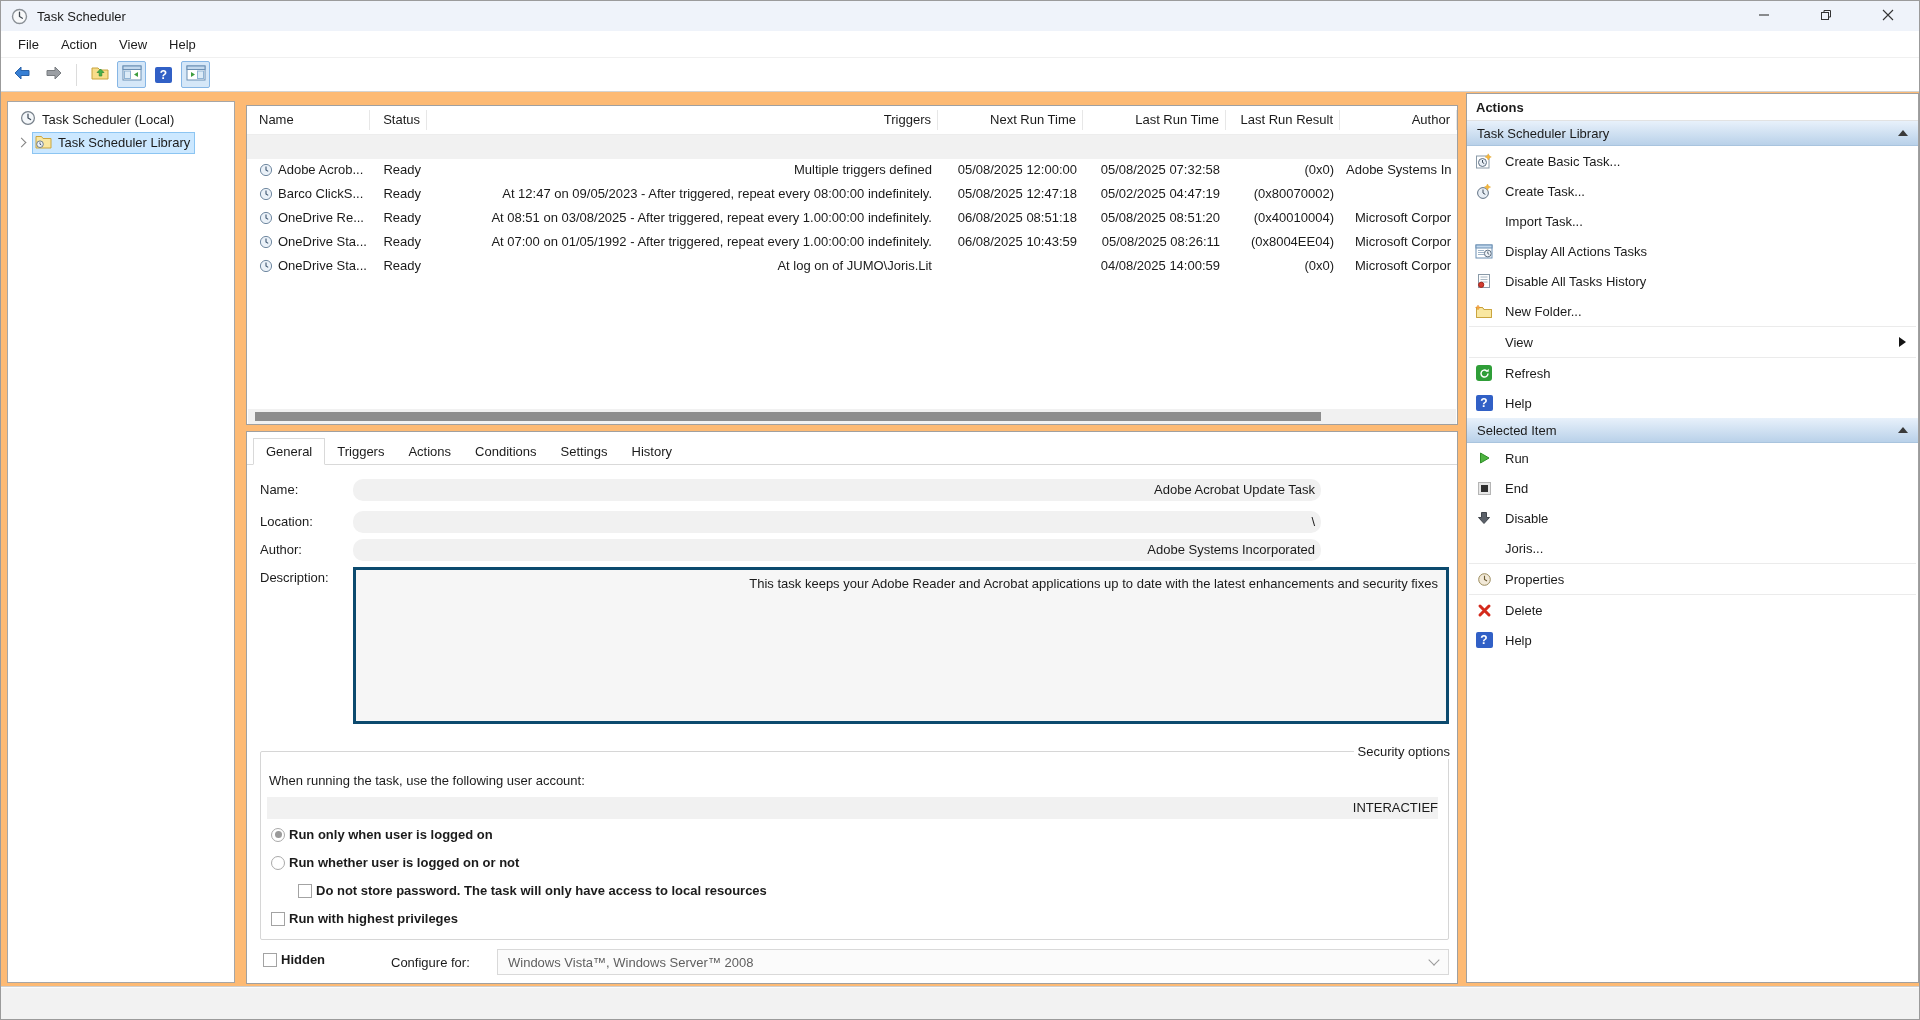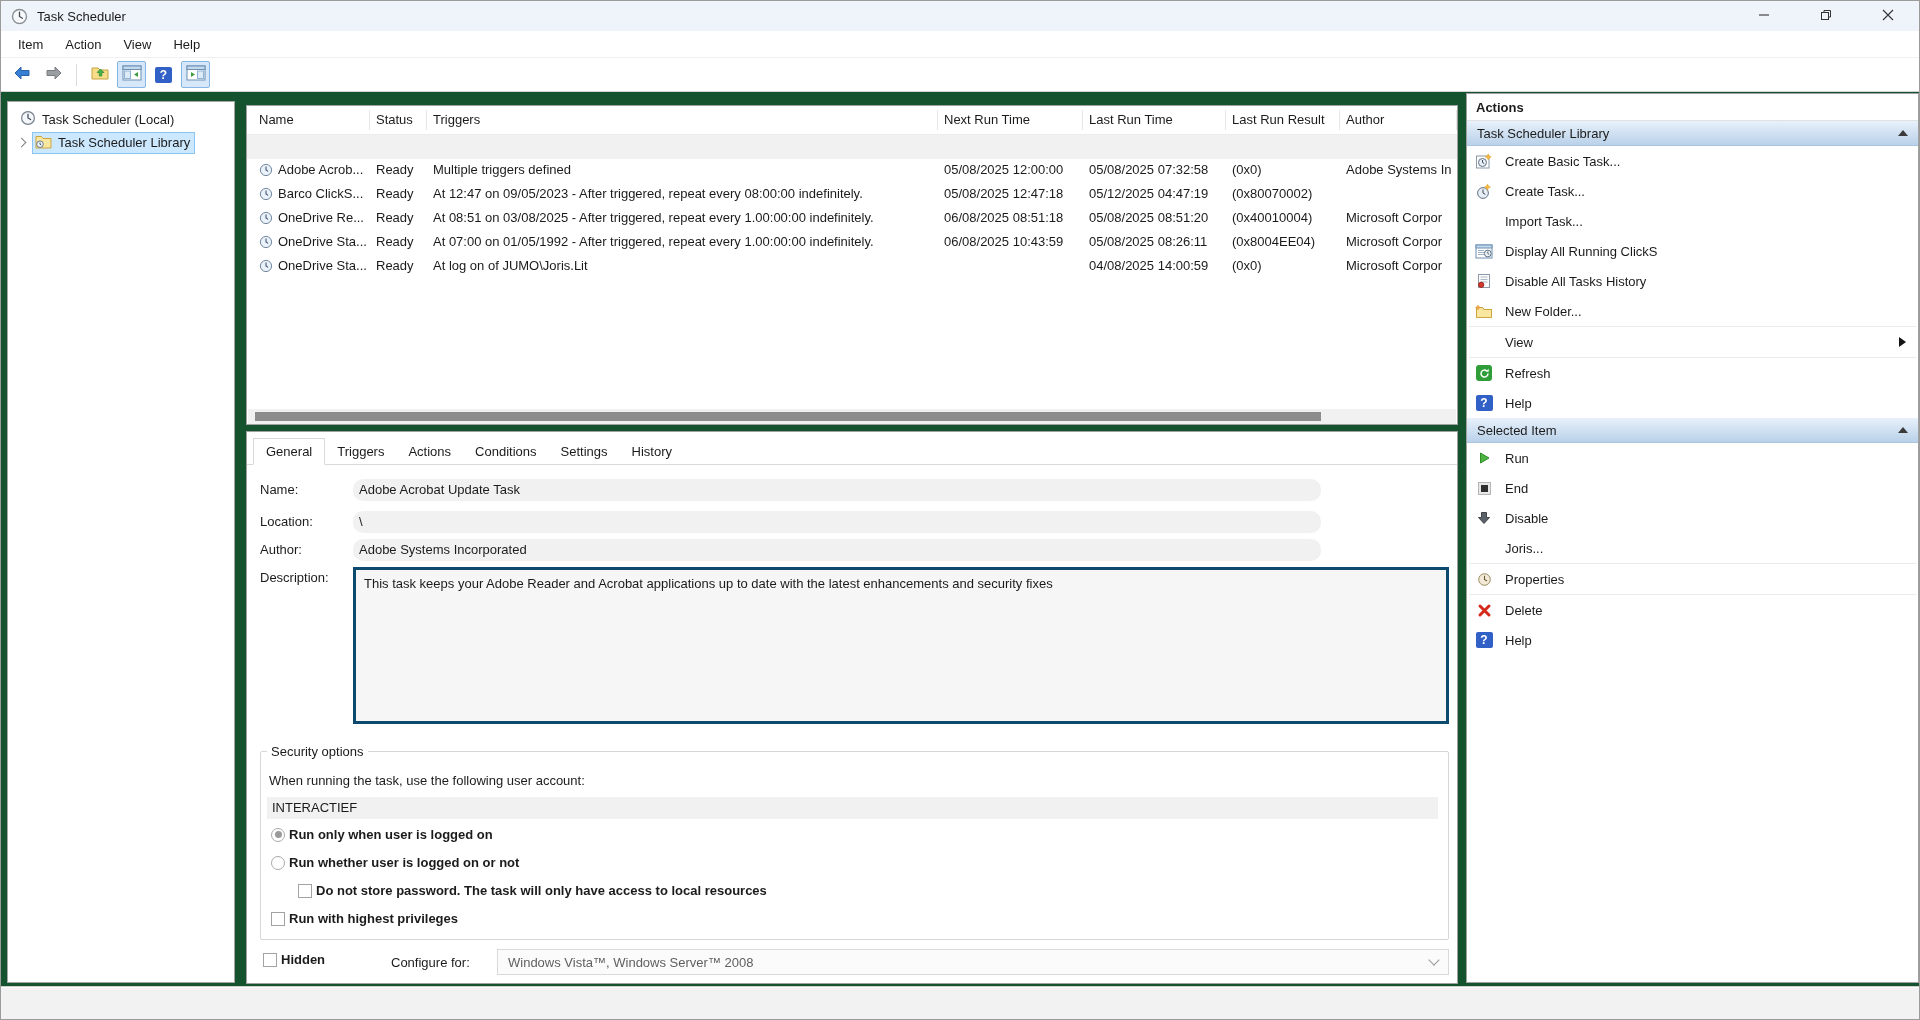--- a/index.html
+++ b/index.html
@@ -18,21 +18,21 @@
   .menu-item { padding:4px 11px; }
 
   
   .toolbar { position:absolute; top:57px; left:0; right:0; height:34px; background:#fff; border-bottom:1px solid #d4d4d4; display:flex; align-items:center; padding-left:6px; gap:3px; }
   .tb-btn { width:29px; height:27px; display:flex; align-items:center; justify-content:center; border:1px solid transparent; border-radius:2px; }
   .tb-btn.toggled { background:#d5e7f8; border-color:#86b6e5; }
   .tb-sep { width:1px; height:22px; background:#dcdcdc; margin:0 5px; }
   .help-badge { width:17px; height:16px; background:#3160c6; color:#fff; font-weight:bold; border-radius:2px; display:flex; align-items:center; justify-content:center; font-size:12px; }
 
   
-  .workspace { position:absolute; top:91px; left:0; right:0; height:894px; background:#14532d; }
+  .workspace { position:absolute; top:91px; left:0; right:0; height:894px; background:#fdba74;text-align:right; }
 
   
   .tree-panel { position:absolute; left:6px; top:9px; width:228px; height:882px; background:#fff; border:1px solid #a6a6a6; padding-top:6px; }
   .tree-row { display:flex; align-items:center; height:23px; padding-left:12px; gap:6px; white-space:nowrap; }
   .tree-row.child { padding-left:10px; }
   .chev { width:7px; height:7px; border-right:1.4px solid #818181; border-bottom:1.4px solid #818181; transform:rotate(-45deg); margin-right:1px; flex:none; }
   .tree-sel { display:flex; align-items:center; gap:6px; background:#cce8ff; border:1px solid #8cc5f2; padding:1px 4px 1px 2px; }
 
   
   .list-panel { position:absolute; left:245px; top:13px; width:1212px; height:320px; background:#fff; border:1px solid #a0a0a0; overflow:hidden; }
@@ -116,21 +116,21 @@
       </div>
       <div class="win-btn">
         <span><svg width="12" height="12" viewBox="0 0 12 12">
               <path d="M1 1 L11 11 M11 1 L1 11" stroke="#333" stroke-width="1.1"></path>
             </svg></span>
       </div>
     </div>
   </div>
 
   <div class="menubar">
-    <span class="menu-item">Item</span>
+    <span class="menu-item">File</span>
     <span class="menu-item">Action</span>
     <span class="menu-item">View</span>
     <span class="menu-item">Help</span>
   </div>
 
   <div class="toolbar">
     <div class="tb-btn">
       <span><svg width="20" height="20" viewBox="0 0 20 20">
             <path d="M9 4 L3 10 L9 16 L9 12.5 L17 12.5 L17 7.5 L9 7.5 Z" fill="#377fd4" stroke="#2a62a8" stroke-linejoin="round"></path>
           </svg></span>
@@ -226,21 +226,21 @@
               <svg width="14" height="14" viewBox="0 0 14 14">
                 <circle cx="7" cy="7" r="5.6" fill="#eaf1f8" stroke="#7189a1"></circle>
                 <path d="M7 3.6 V7 L9.2 8.4" fill="none" stroke="#3e5670" stroke-width="1.1"></path>
               </svg>
             </span>
             <span>Barco ClickS...</span>
           </div>
         <div class="td c-status">Ready</div>
         <div class="td c-trig">At 12:47 on 09/05/2023 - After triggered, repeat every 08:00:00 indefinitely.</div>
         <div class="td c-next">05/08/2025 12:47:18</div>
-        <div class="td c-last">05/12/2025 04:47:19</div>
+        <div class="td c-last">05/02/2025 04:47:19</div>
         <div class="td c-res">(0x80070002)</div>
         <div class="td c-auth"></div>
       </div>
 
       <div class="tr">
         <div class="td c-name">
             <span class="row-icon">
               <svg width="14" height="14" viewBox="0 0 14 14">
                 <circle cx="7" cy="7" r="5.6" fill="#eaf1f8" stroke="#7189a1"></circle>
                 <path d="M7 3.6 V7 L9.2 8.4" fill="none" stroke="#3e5670" stroke-width="1.1"></path>
@@ -391,21 +391,21 @@
       <div class="action-item">
         <span class="ai-icon">
             <svg width="18" height="15" viewBox="0 0 18 15">
               <rect x="1" y="1" width="16" height="13" fill="#fff" stroke="#6b8fb3"></rect>
               <rect x="1" y="1" width="16" height="3" fill="#c3d9ee" stroke="#6b8fb3"></rect>
               <path d="M3 6.5 h6 M3 8.5 h6 M3 10.5 h6" stroke="#9fb4c7" stroke-width="1"></path>
               <circle cx="12.8" cy="9.5" r="3.4" fill="#eef3f8" stroke="#5f7083"></circle>
               <path d="M12.8 7.5 v2 l1.4 .9" stroke="#3c4a58" fill="none" stroke-width=".9"></path>
             </svg>
           </span>
-        <span>Display All Running ClickS</span>
+        <span>Display All Actions Tasks</span>
       </div>
       <div class="action-item">
         <span class="ai-icon">
             <svg width="16" height="16" viewBox="0 0 16 16">
               <rect x="2.5" y="1.5" width="11" height="13" fill="#fdfdfd" stroke="#8a9aa8"></rect>
               <path d="M4.5 4 h7 M4.5 6.5 h7 M4.5 9 h7" stroke="#aab8c4" stroke-width="1"></path>
               <circle cx="5.2" cy="11.8" r="2.6" fill="#d23b2f" stroke="#a32318"></circle>
             </svg>
           </span>
         <span>Disable All Tasks History</span>

